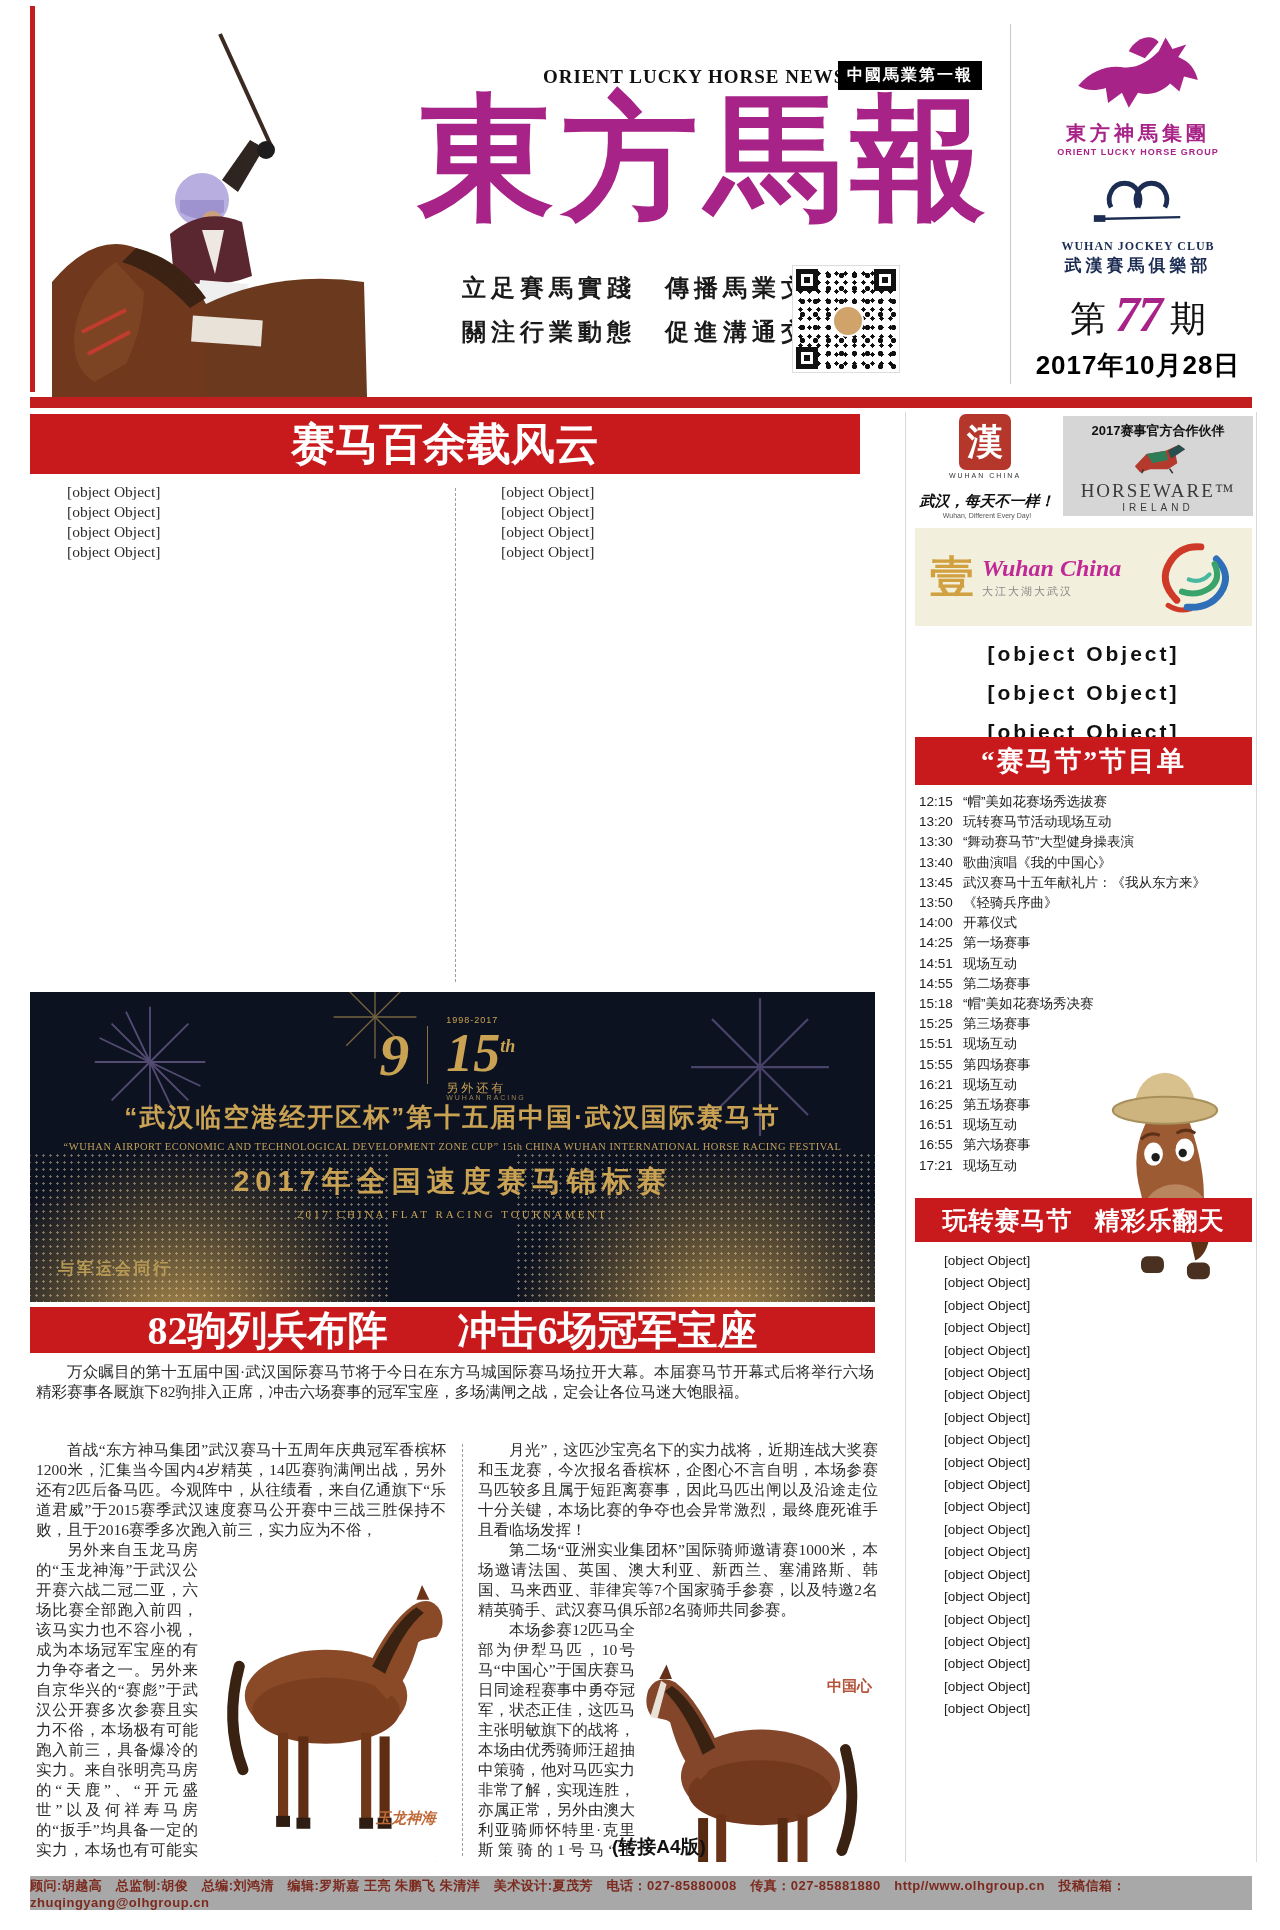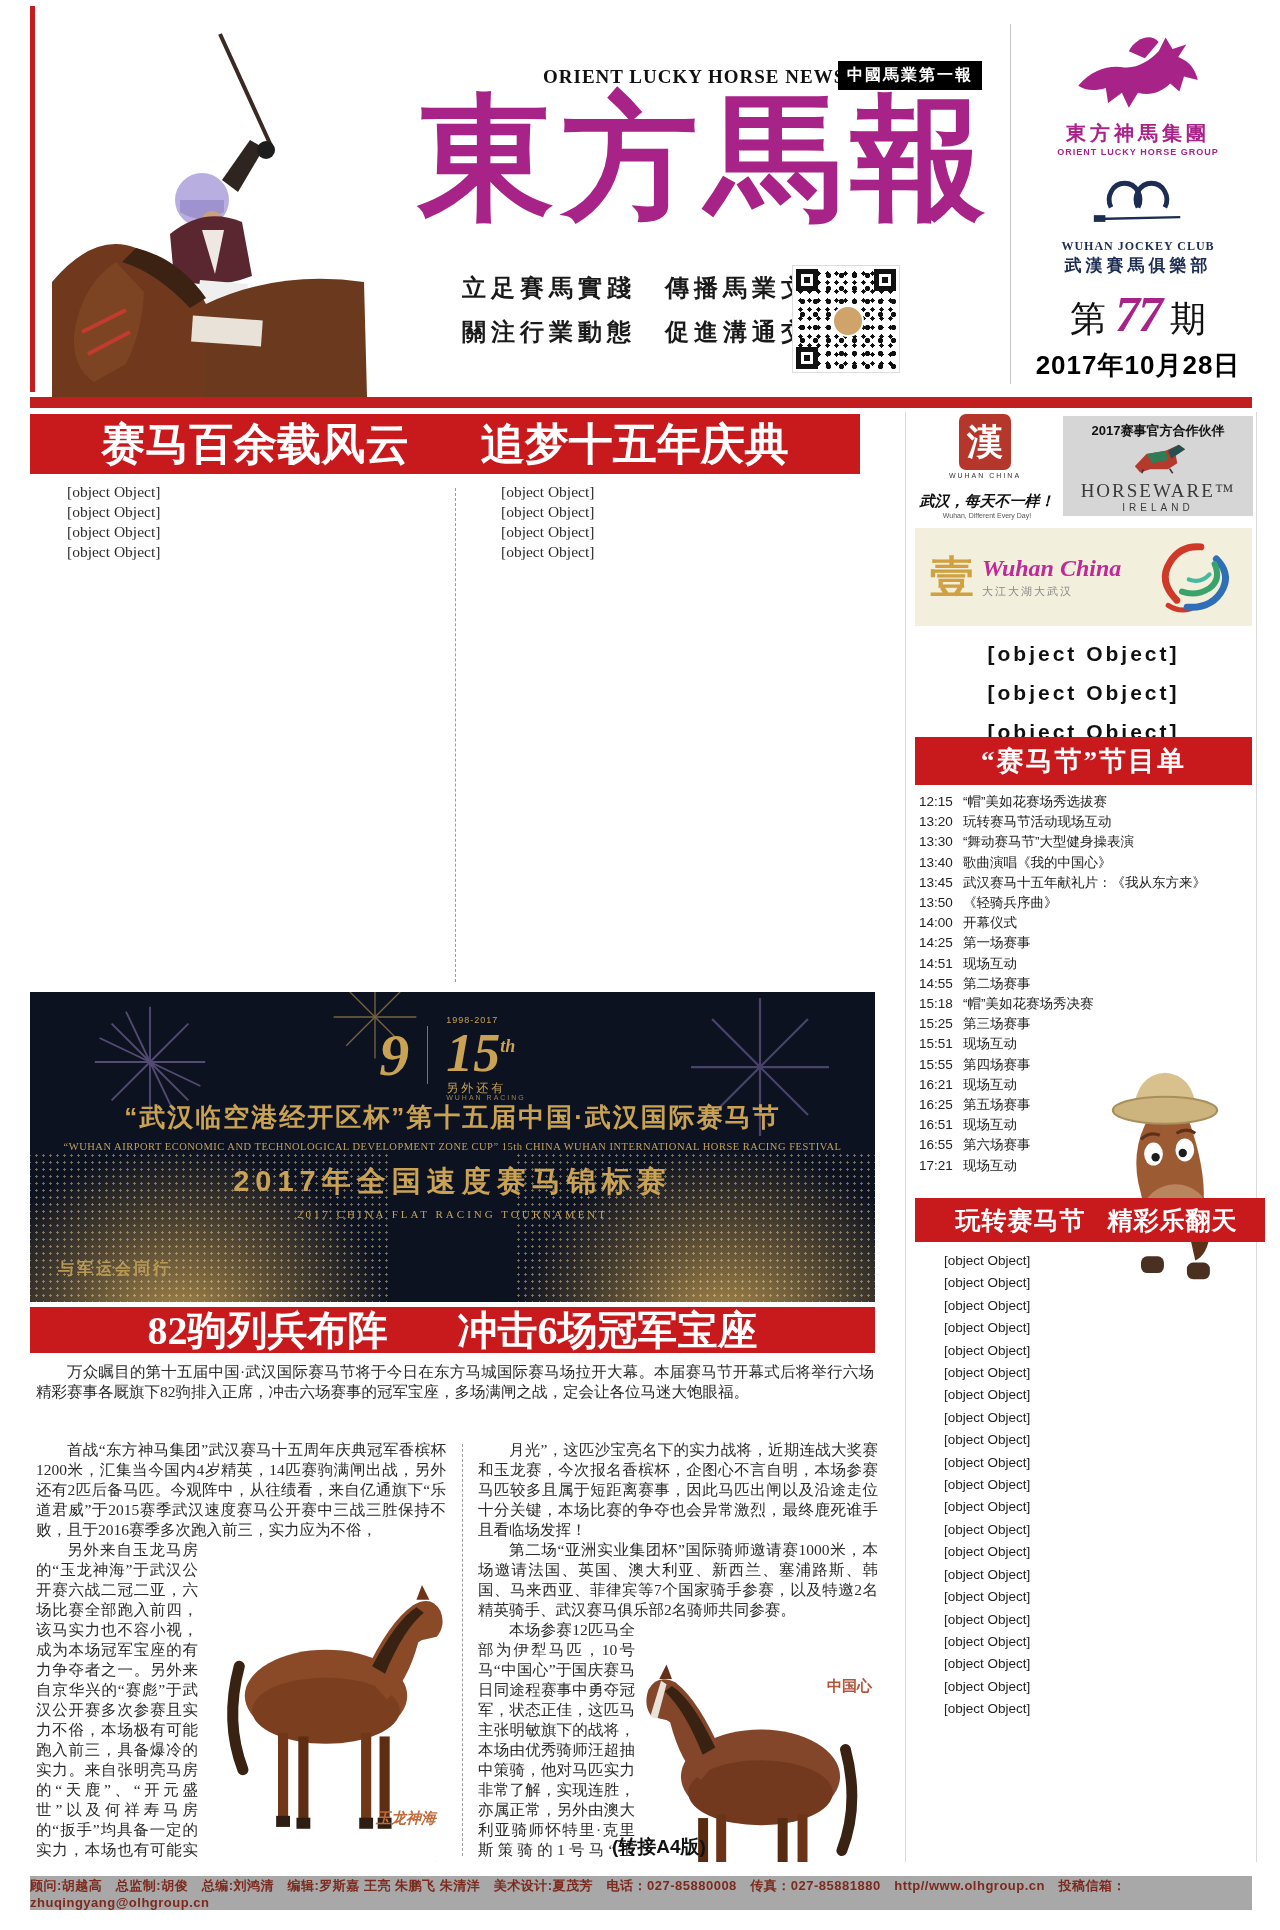--- a/index.html
+++ b/index.html
@@ -100,21 +100,21 @@
   #wc-script{font-size:24px;font-weight:bold;font-style:italic;color:#c12a96;font-family:"Liberation Serif",serif;line-height:1.1;}
   #wc-sub{font-size:11px;letter-spacing:2px;color:#8a8a8a;margin-top:2px;}
   #directory{left:915px;top:634px;width:337px;text-align:center;}
   .dir-line{font-size:21px;font-weight:bold;color:#111;line-height:39px;letter-spacing:3px;}
   #prog-bar{left:915px;top:737px;width:337px;height:48px;font-size:27px;justify-content:center;letter-spacing:2px;}
   #prog-list{left:919px;top:792px;width:333px;}
   .prog-row{display:flex;font-size:13.5px;line-height:20.2px;color:#222;}
   .prog-time{width:44px;flex:none;}
   .prog-event{flex:1;}
   #cartoon-horse{left:1085px;top:1056px;width:160px;height:240px;}
-  #fun-bar{left:915px;top:1198px;width:337px;height:44px;font-size:25px;justify-content:center;letter-spacing:1px;padding-left:13px;}
+  #fun-bar{left:915px;top:1198px;width:337px;height:44px;font-size:25px;justify-content:center;letter-spacing:1px;}
   #steps{left:917px;top:1250px;width:335px;height:546px;overflow:hidden;}
   #steps p{margin:0;font-size:13.5px;line-height:22.4px;text-indent:2em;color:#222;text-align:justify;}
 
   
   #footer{left:30px;top:1876px;width:1222px;height:34px;background:#a8a8a8;display:flex;align-items:center;justify-content:center;}
   #footer span{font-size:13px;font-weight:bold;color:#7c2a1e;letter-spacing:.5px;}
 </style>
 </head>
 <body>
 
@@ -173,21 +173,20 @@
     <div class="club-cn">武漢賽馬俱樂部</div>
     <div id="issue-line" class="serif"><span>第</span> <span class="num">77</span> <span>期</span></div>
     <div id="date-line">2017年10月28日</div>
   </div>
 </div>
 
 <div id="top-red-bar" class="abs"></div>
 
 <div id="a1-bar" class="abs red-headline serif">
   <span>赛马百余载风云</span>
-  <span>追梦十五年庆典</span>
 </div>
 
 <div id="a1-col1" class="abs news-text">
 
 <p>[object Object]</p>
     <p>[object Object]</p>
     <p>[object Object]</p>
     <p>[object Object]</p>
   </div>
 <div id="a1-div" class="abs"></div>

